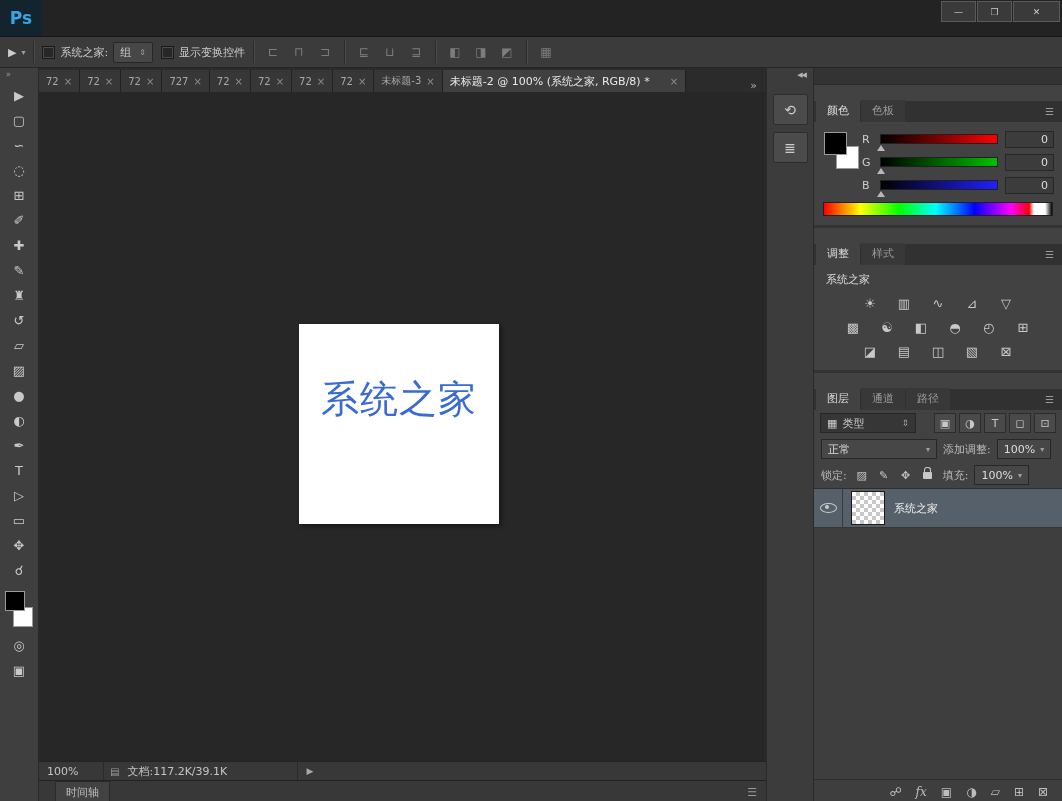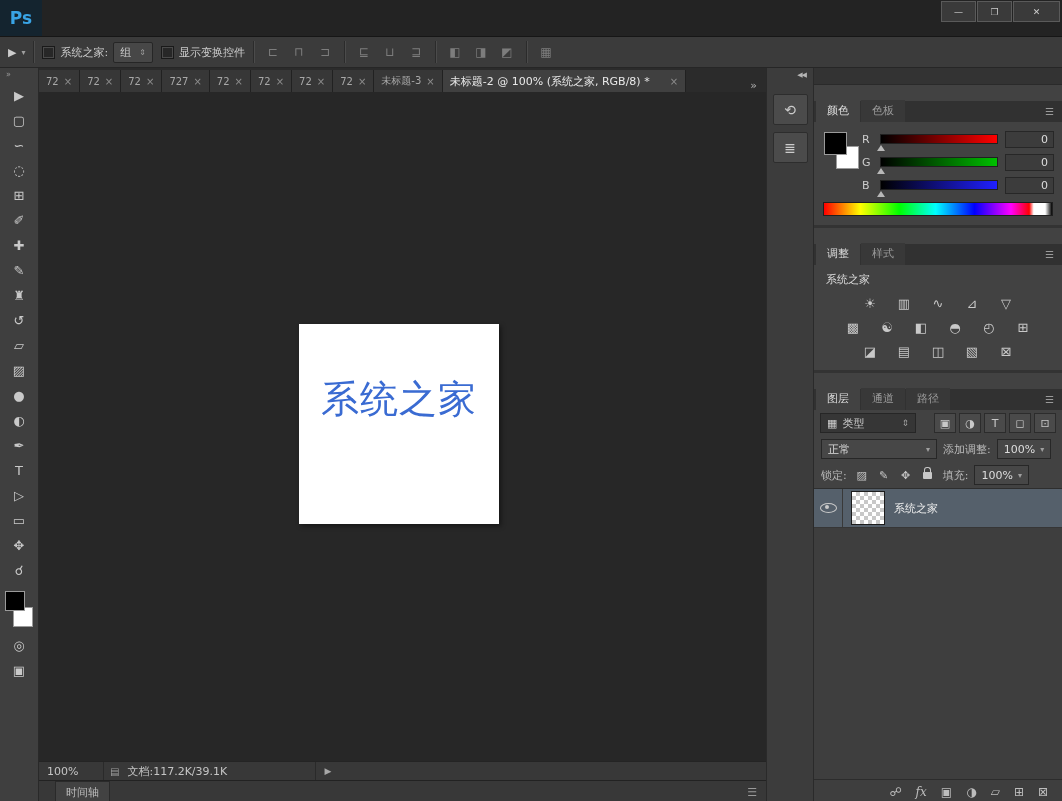--- a/index.html
+++ b/index.html
@@ -47,21 +47,21 @@
   .tab-overflow{margin-left:auto;padding:0 9px;color:#b0b0b0;font-size:11px;}
   .canvas{flex:1;position:relative;background:#272727;}
   .document{position:absolute;left:260px;top:232px;width:200px;height:200px;background:#ffffff;
             box-shadow:2px 2px 5px rgba(0,0,0,0.45);}
   .doc-text{position:absolute;left:0;right:0;top:50px;text-align:center;font-family:"DejaVu Serif",serif;
             font-size:38px;color:#3a6bd2;letter-spacing:1px;}
   .statusbar{height:18px;background:#383838;border-top:1px solid #242424;display:flex;align-items:center;
              font-size:11px;color:#c5c5c5;}
   .zoom-box{width:56px;height:100%;display:flex;align-items:center;padding-left:8px;border-right:1px solid #2a2a2a;}
   .status-docicon{padding:0 6px;color:#9f9f9f;font-size:10px;}
-  .doc-info-box{display:flex;align-items:center;height:100%;padding:0 18px 0 2px;border-right:1px solid #2a2a2a;min-width:170px;}
+  .doc-info-box{display:flex;align-items:center;height:100%;padding:0 0 0 2px;border-right:1px solid #2a2a2a;min-width:170px;}
   .status-expand{padding:0 8px;color:#a8a8a8;font-size:9px;}
   .timelinebar{height:22px;background:#383838;border-top:1px solid #222222;display:flex;align-items:center;}
   .timeline-tab{margin-left:16px;background:#424242;border:1px solid #2a2a2a;border-bottom:none;
                 padding:3px 10px 4px;font-size:11px;color:#bbbbbb;}
   .timeline-menu{margin-left:auto;padding-right:9px;color:#9a9a9a;font-size:11px;}
   
   .dockstrip{width:46px;background:#3c3c3c;border-left:1px solid #2a2a2a;display:flex;flex-direction:column;
              align-items:center;}
   .dock-collapse{height:16px;align-self:flex-end;padding:3px 7px 0 0;font-size:7px;color:#b5b5b5;letter-spacing:-1px;}
   .dock-btn{width:33px;height:29px;background:#4b4b4b;border:1px solid #2d2d2d;border-radius:2px;margin-top:7px;

